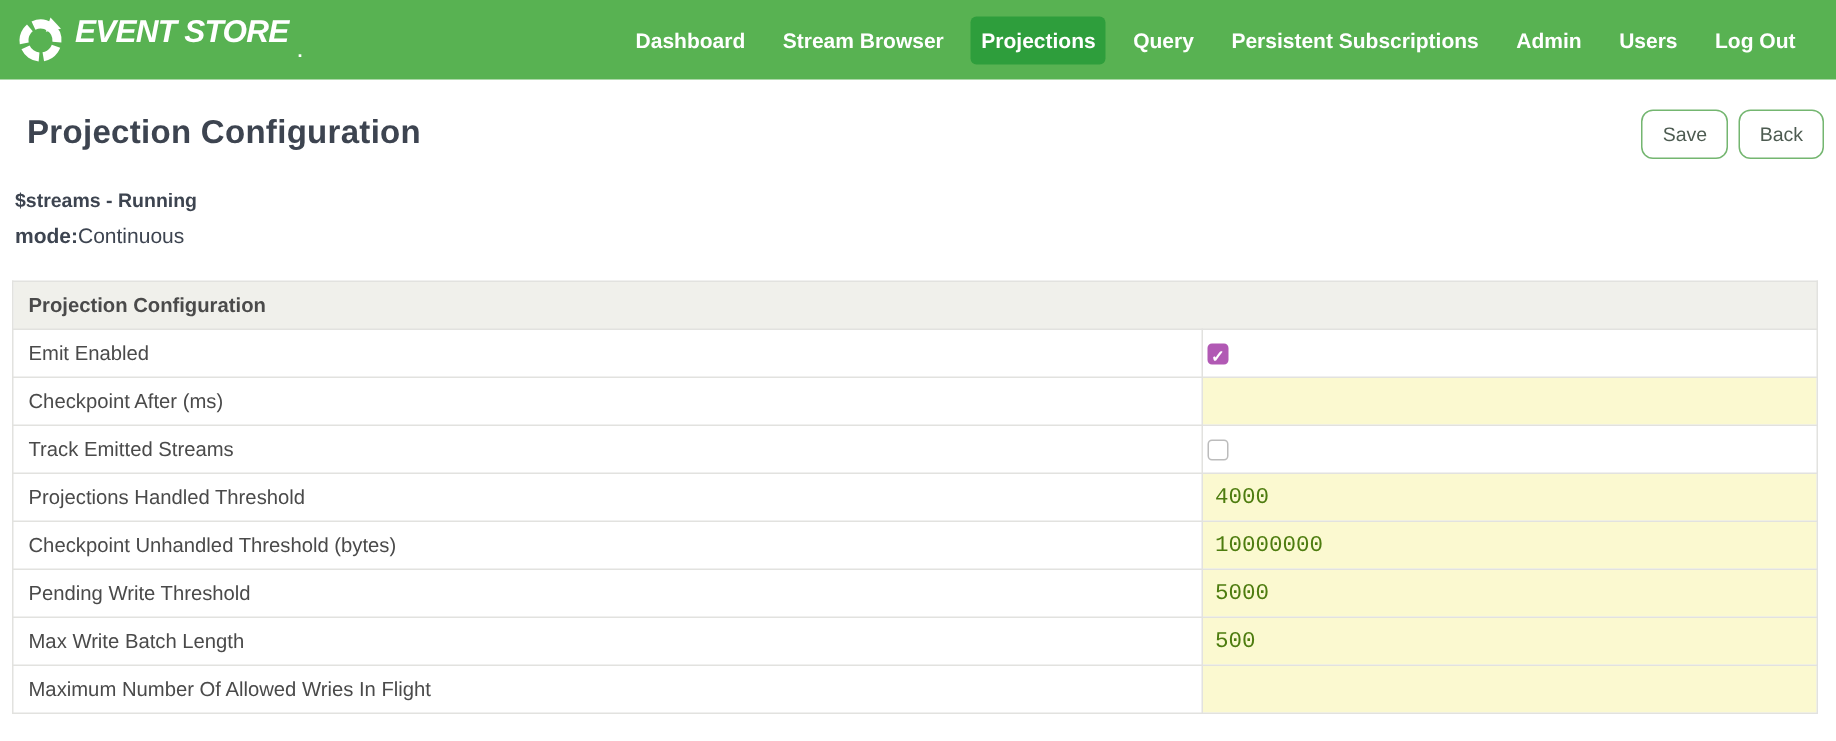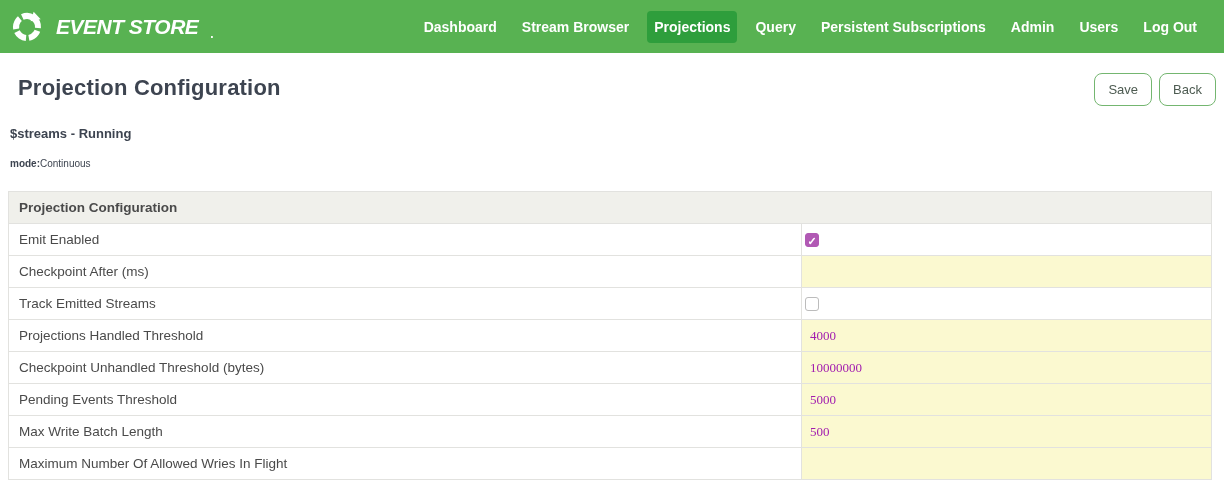--- a/index.html
+++ b/index.html
@@ -25,22 +25,22 @@
   .navbar {
     height: 53px;
     background: var(--navbar-green);
     display: flex;
     align-items: center;
     justify-content: space-between;
     padding: 0 20px 0 10px;
   }
   .brand {
     display: flex;
-    align-items: center;
-    gap: 12px;
+    align-items: flex-start;
+    gap: 6px;
     cursor: pointer;
   }
   .brand-text {
     color: #fff;
     font-size: 21px;
     font-weight: bold;
     font-style: italic;
     letter-spacing: -0.5px;
   }
   .brand-dot {
@@ -95,22 +95,22 @@
     line-height: 1;
   }
   
   .status-line {
     margin: 20px 0 0 10px;
     font-size: 13px;
     font-weight: bold;
     color: var(--title-color);
   }
   .mode-line {
-    margin: 17px 0 0 10px;
-    font-size: 10px;
+    margin: 8px 0 0 10px;
+    font-size: 14px;
     color: var(--title-color);
   }
   .mode-label { font-weight: bold; }
   
   table.config-table {
     border-collapse: collapse;
     table-layout: fixed;
     width: 1204px;
     margin: 22px 8px 0 8px;
     border: 1px solid var(--border-gray);
@@ -136,23 +136,23 @@
   .value-cell { padding: 0; vertical-align: middle; }
   .value-cell.checkbox-cell { padding-left: 3px; }
   .yellow-input {
     display: block;
     width: 100%;
     height: 31px;
     border: none;
     outline: none;
     background: var(--input-yellow);
     padding: 0 8px;
-    font-family: Liberation Serif, serif;
-    font-size: 13px;
-    color: #a21caf;
+    font-family: Liberation Mono, monospace;
+    font-size: 15px;
+    color: #4d7c0f;
   }
   .checkbox {
     display: inline-block;
     width: 14px; height: 14px;
     border: 1px solid #bcbcbc;
     border-radius: 3px;
     background: #fff;
     vertical-align: middle;
     text-align: center;
     line-height: 13px;
@@ -242,21 +242,21 @@
             <input type="text" class="yellow-input" value="4000" style="">
           </td>
         </tr>
         <tr>
           <td class="label-cell">Checkpoint Unhandled Threshold (bytes)</td>
           <td class="value-cell">
             <input type="text" class="yellow-input" value="10000000" style="">
           </td>
         </tr>
         <tr>
-          <td class="label-cell">Pending Events Threshold</td>
+          <td class="label-cell">Pending Write Threshold</td>
           <td class="value-cell">
             <input type="text" class="yellow-input" value="5000" style="">
           </td>
         </tr>
         <tr>
           <td class="label-cell">Max Write Batch Length</td>
           <td class="value-cell">
             <input type="text" class="yellow-input" value="500" style="">
           </td>
         </tr>

